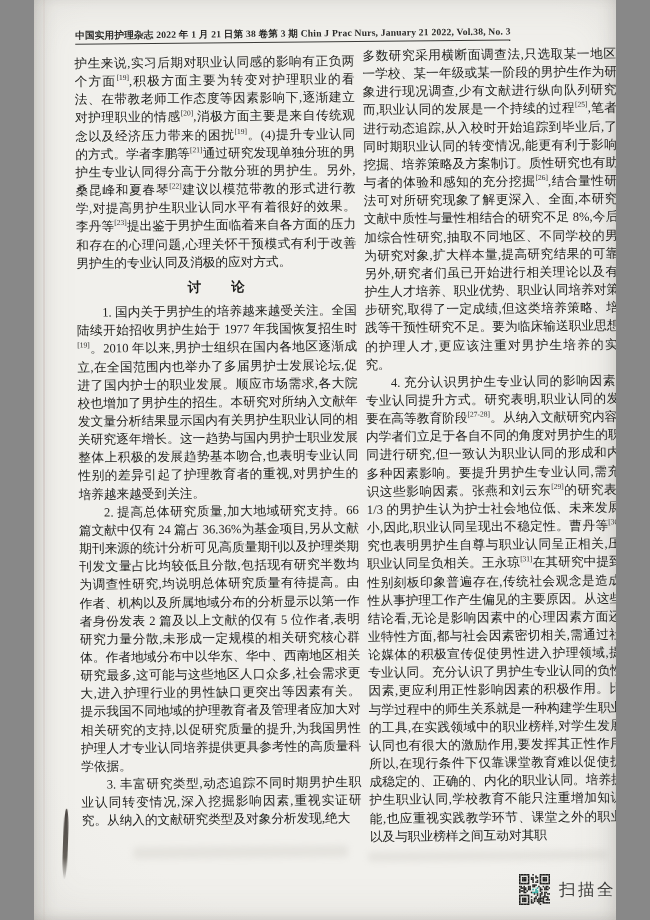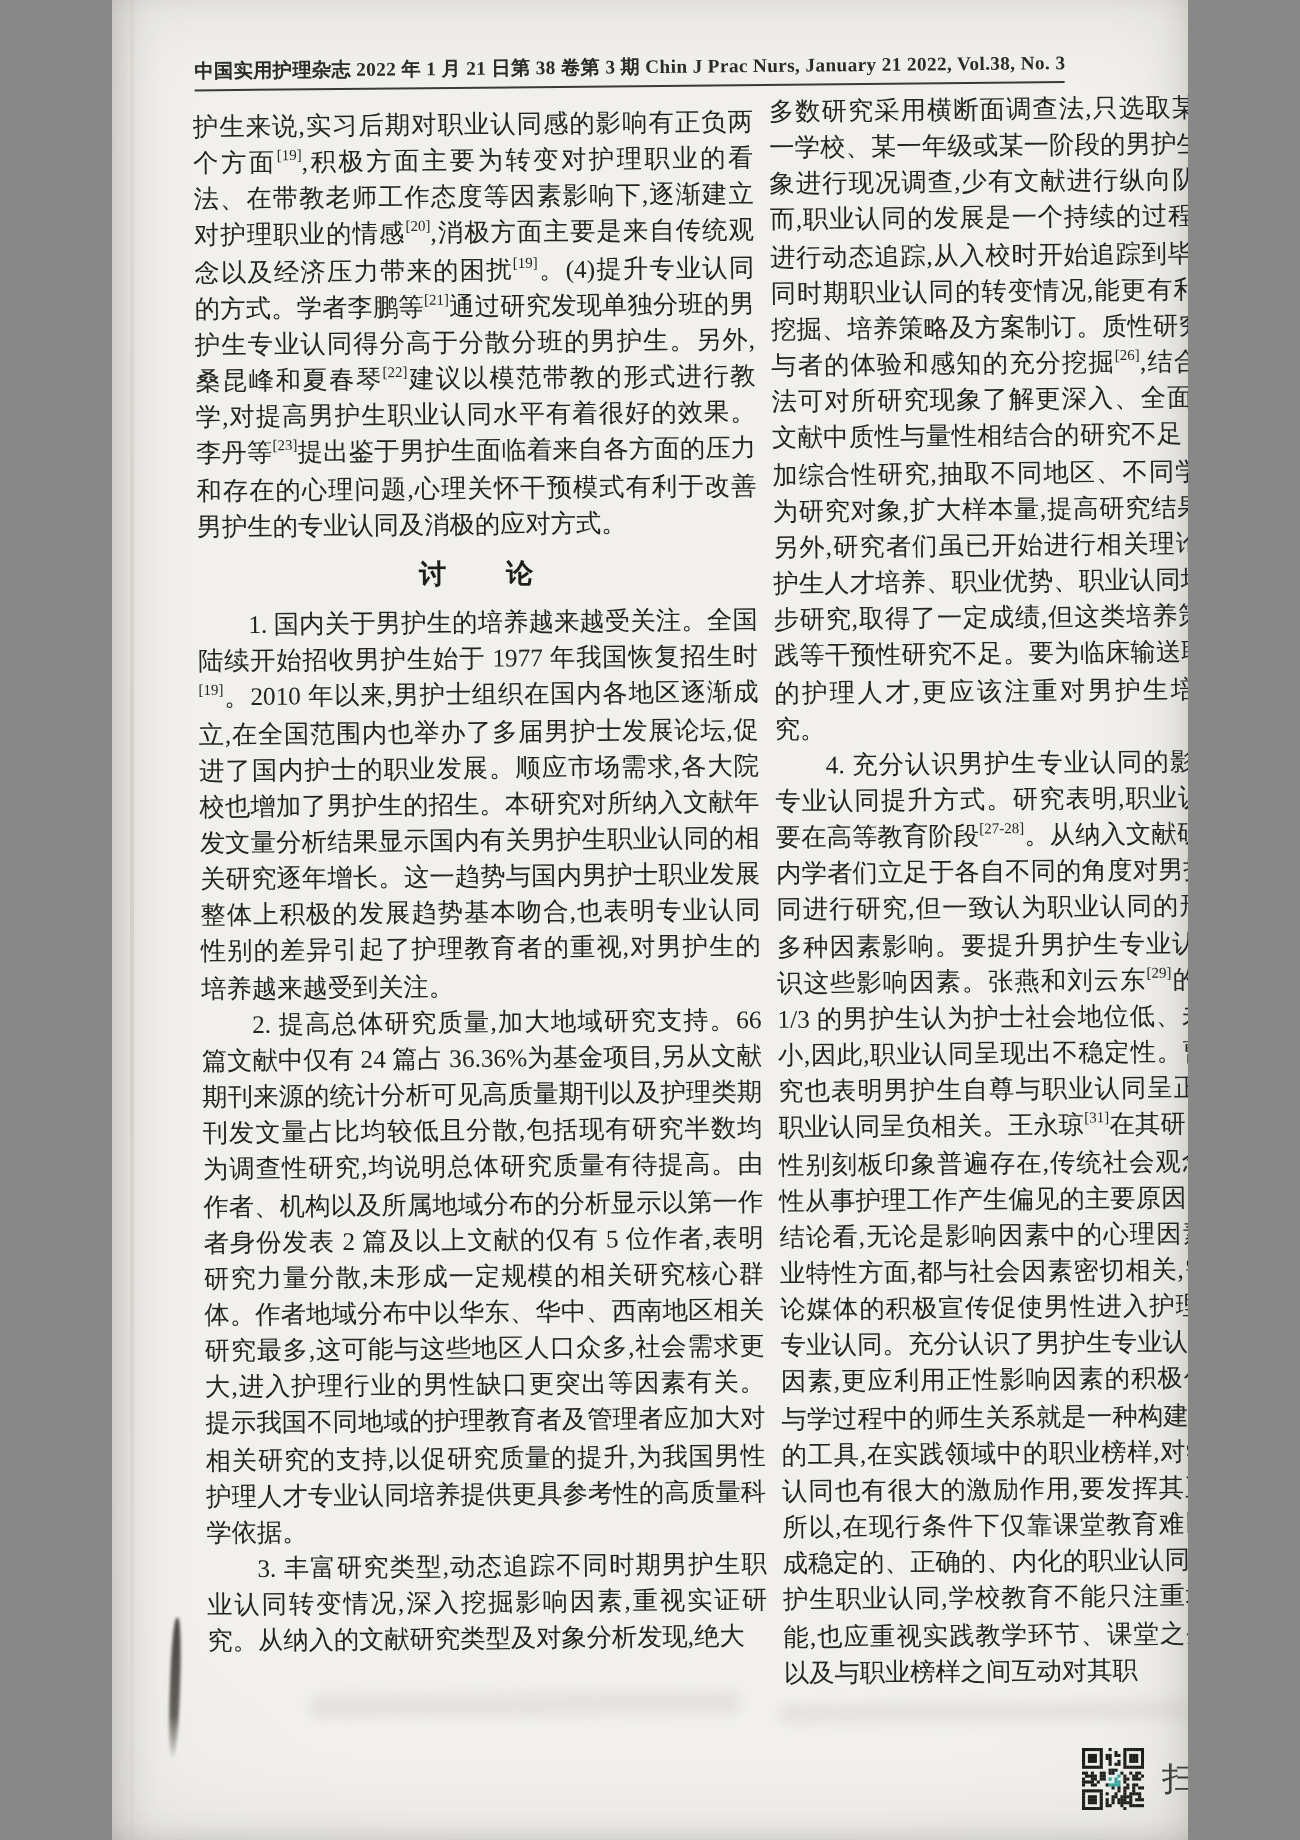--- a/index.html
+++ b/index.html
@@ -1,18 +1,18 @@
 <!DOCTYPE html>
 <html lang="zh"><head>
 <meta charset="utf-8">
 <style>
   html,body{margin:0;padding:0;background:#888;}
   .page{
     position:relative;
-    width:538px;height:920px;
+    width:582px;height:920px;
     margin:0 auto;
     overflow:hidden;
     background:radial-gradient(120% 100% at 50% 45%, #f1f0ec 55%, #e5e4e0 100%);
     box-shadow:
       inset 0 0 45px rgba(120,115,105,0.14),
       inset 14px 0 20px -12px rgba(90,85,80,0.30),
       inset -12px 0 18px -12px rgba(90,85,80,0.22),
       inset 0 -10px 16px -12px rgba(90,85,80,0.18);
     font-family:"Liberation Serif","DejaVu Serif",serif;
     color:#222220;

